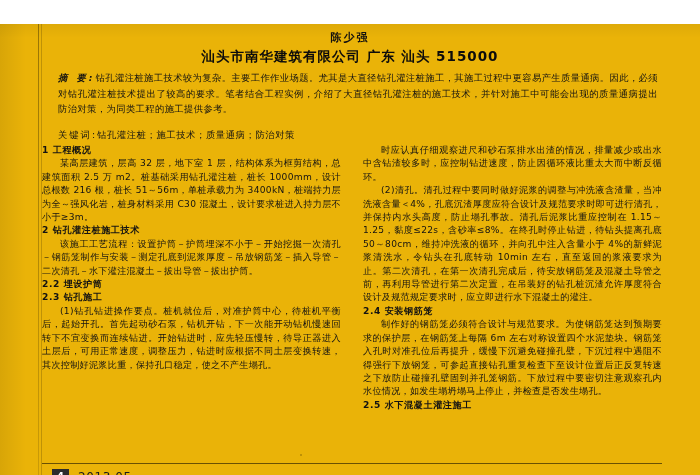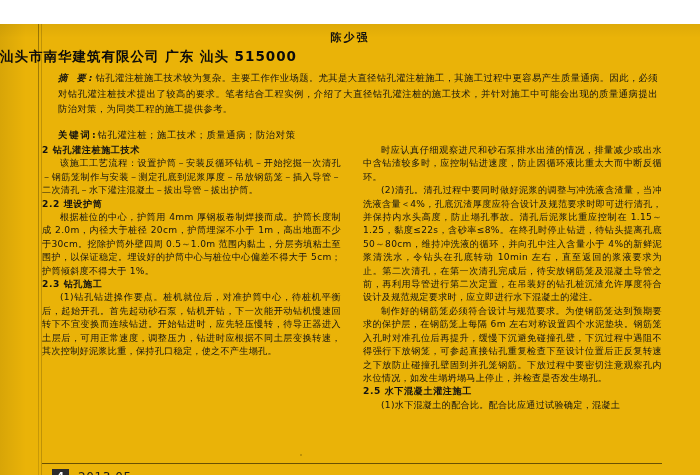--- a/index.html
+++ b/index.html
@@ -42,21 +42,21 @@
     font-size: 11px;
     letter-spacing: 2px;
     color: #14110f;
     font-weight: bold;
   }
   .title {
     position: absolute;
     top: 24px;
     left: 0;
     width: 700px;
-    text-align: left;
+    text-align: center;
     font-size: 13.5px;
     font-weight: bold;
     letter-spacing: 1px;
     color: #0d0c0b;
   }
   .abstract {
     position: absolute;
     top: 46px;
     left: 58px;
     width: 600px;
@@ -76,21 +76,21 @@
     position: absolute;
     top: 104px;
     left: 58px;
     width: 600px;
     font-size: 9.3px;
     line-height: 14px;
     color: #131211;
     letter-spacing: 0.6px;
   }
   .keywords .lead {
-    font-weight: bold;
+    font-weight: normal;
     letter-spacing: 2px;
   }
   .columns {
     position: absolute;
     top: 120px;
     left: 42px;
     width: 620px;
     height: 318px;
     display: flex;
     gap: 22px;
@@ -188,33 +188,34 @@
   <div class="abstract">
     <span class="lead">摘 要:</span><span>钻孔灌注桩施工技术较为复杂。主要工作作业场题。尤其是大直径钻孔灌注桩施工，其施工过程中更容易产生质量通病。因此，必须对钻孔灌注桩技术提出了较高的要求。笔者结合工程实例，介绍了大直径钻孔灌注桩的施工技术，并针对施工中可能会出现的质量通病提出防治对策，为同类工程的施工提供参考。</span>
   </div>
 
   <div class="keywords">
     <span class="lead">关键词:</span><span>钻孔灌注桩；施工技术；质量通病；防治对策</span>
   </div>
 
   <div class="columns">
     <div class="col" id="col-left">
+        <p class="h2">1 工程概况</p>
+        <p class="indent">某高层建筑，层高 32 层，地下室 1 层，结构体系为框剪结构，总建筑面积 2.5 万 m2。桩基础采用钻孔灌注桩，桩长 1000mm，设计总根数 216 根，桩长 51～56m，单桩承载力为 3400kN，桩端持力层为全～强风化岩，桩身材料采用 C30 混凝土，设计要求桩进入持力层不小于≥3m。</p>
         <p class="h2">2 钻孔灌注桩施工技术</p>
-        <p class="indent">该施工工艺流程：设置护筒－安装反循环钻机－开始挖掘一次清孔－钢筋笼制作与安装－测定孔底到泥浆厚度－吊放钢筋笼－插入导管－二次清孔－水下灌注混凝土－拔出导管－拔出护筒。</p>
+        <p class="indent">该施工工艺流程：设置护筒－护筒埋深不小于－开始挖掘一次清孔－钢筋笼制作与安装－测定孔底到泥浆厚度－吊放钢筋笼－插入导管－二次清孔－水下灌注混凝土－拔出导管－拔出护筒。</p>
         <p class="h2">2.2 埋设护筒</p>
-        <p class="indent">根据桩位的中心，护筒用 4mm 厚钢板卷制焊接而成。护筒长度制成 2.0m，内径大于桩径 20cm，护筒埋深不小于 1m，高出地面不少于30cm。挖除护筒外壁四周 0.5～1.0m 范围内黏土，分层夯填粘土至围护，以保证稳定。埋设好的护筒中心与桩位中心偏差不得大于 5cm；护筒倾斜度不得大于 1%。</p>
         <p class="h2">2.3 钻孔施工</p>
         <p class="indent">(1)钻孔钻进操作要点。桩机就位后，对准护筒中心，待桩机平衡后，起始开孔。首先起动砂石泵，钻机开钻，下一次能开动钻机慢速回转下不宜变换而连续钻进。开始钻进时，应先轻压慢转，待导正器进入土层后，可用正常速度，调整压力，钻进时应根据不同土层变换转速，其次控制好泥浆比重，保持孔口稳定，使之不产生塌孔。</p>
       </div>
     <div class="col" id="col-right">
         <p class="indent">时应认真仔细观察进尺和砂石泵排水出渣的情况，排量减少或出水中含钻渣较多时，应控制钻进速度，防止因循环液比重太大而中断反循环。</p>
         <p class="indent">(2)清孔。清孔过程中要同时做好泥浆的调整与冲洗液含渣量，当冲洗液含量＜4%，孔底沉渣厚度应符合设计及规范要求时即可进行清孔，并保持内水头高度，防止塌孔事故。清孔后泥浆比重应控制在 1.15～1.25，黏度≤22s，含砂率≤8%。在终孔时停止钻进，待钻头提离孔底 50～80cm，维持冲洗液的循环，并向孔中注入含量小于 4%的新鲜泥浆清洗水，令钻头在孔底转动 10min 左右，直至返回的浆液要求为止。第二次清孔，在第一次清孔完成后，待安放钢筋笼及混凝土导管之前，再利用导管进行第二次定置，在吊装好的钻孔桩沉渣允许厚度符合设计及规范规定要求时，应立即进行水下混凝土的灌注。</p>
+        <p class="h2">2.4 安装钢筋笼</p>
         <p class="indent">制作好的钢筋笼必须符合设计与规范要求。为使钢筋笼达到预期要求的保护层，在钢筋笼上每隔 6m 左右对称设置四个水泥垫块。钢筋笼入孔时对准孔位后再提升，缓慢下沉避免碰撞孔壁，下沉过程中遇阻不得强行下放钢笼，可参起直接钻孔重复检查下至设计位置后正反复转速之下放防止碰撞孔壁固到并孔笼钢筋。下放过程中要密切注意观察孔内水位情况，如发生塌坍塌马上停止，并检查是否发生塌孔。</p>
         <p class="h2">2.5 水下混凝土灌注施工</p>
-        <p class="indent">(1)水下混凝土的配合比。配合比应通过试验确定，混凝土</p>
       </div>
   </div>
 
   <div class="footer">
     <div class="footer-rule"></div>
     <div class="page-num">4</div>
     <div class="footer-date">2013.05</div>
   </div>
 
   <div class="speck" style="left:120px; top:200px; width:2px; height:2px;"></div>

